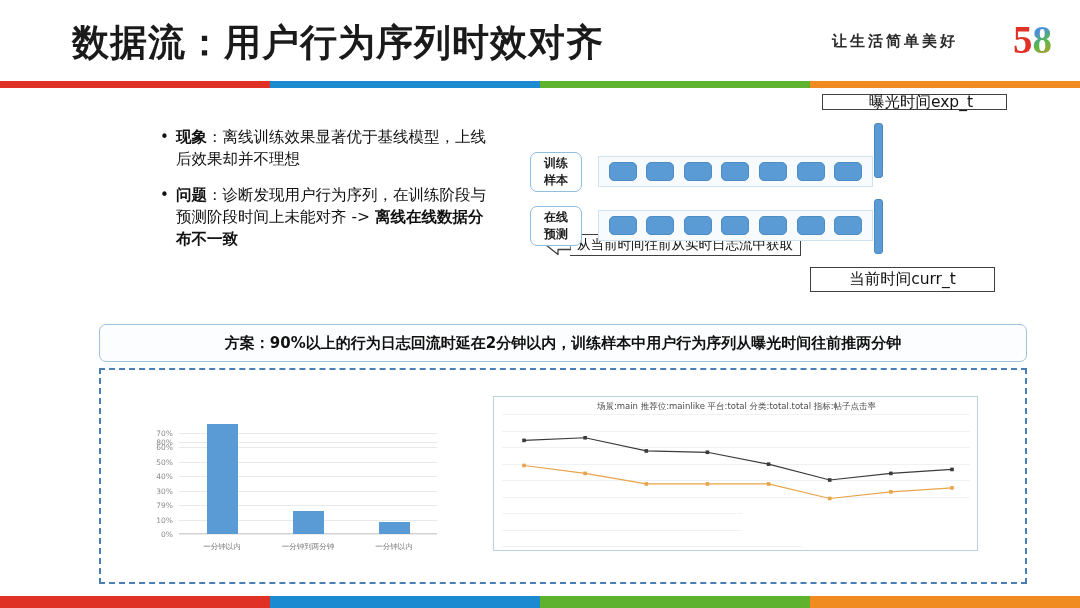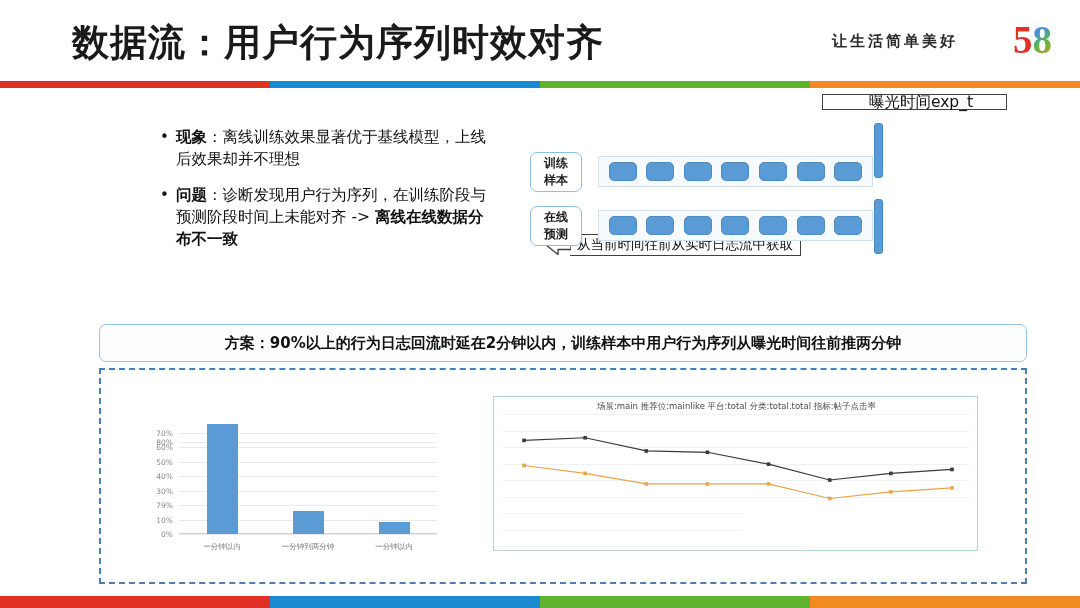--- a/index.html
+++ b/index.html
@@ -187,20 +187,21 @@
   </div>
   <div class="bullet-row">
     <span class="bullet-dot">•</span>
     <span class="bullet-text"><b>问题</b>：诊断发现用户行为序列，在训练阶段与预测阶段时间上未能对齐 -&gt; <b>离线在线数据分布不一致</b></span>
   </div>
 </div>
 
 <div id="timeline-diagram">
 
   <div class="callout-box" id="exp-time-box">曝光时间exp_t</div>
+  <div class="callout-box" id="curr-time-box">当前时间curr_t</div>
 
   <div class="vbar" id="vbar-top"></div>
   <div class="vbar" id="vbar-bottom"></div>
 
 
   <div class="arrow-note" id="arrow-online">
     <span class="head">
       <svg width="26" height="22" viewBox="0 0 26 22">
         <polygon points="1,11 13,1.5 13,6.5 26,6.5 26,15.5 13,15.5 13,20.5" fill="#ffffff" stroke="#3f3f3f" stroke-width="1.3" stroke-linejoin="round"></polygon>
       </svg>

